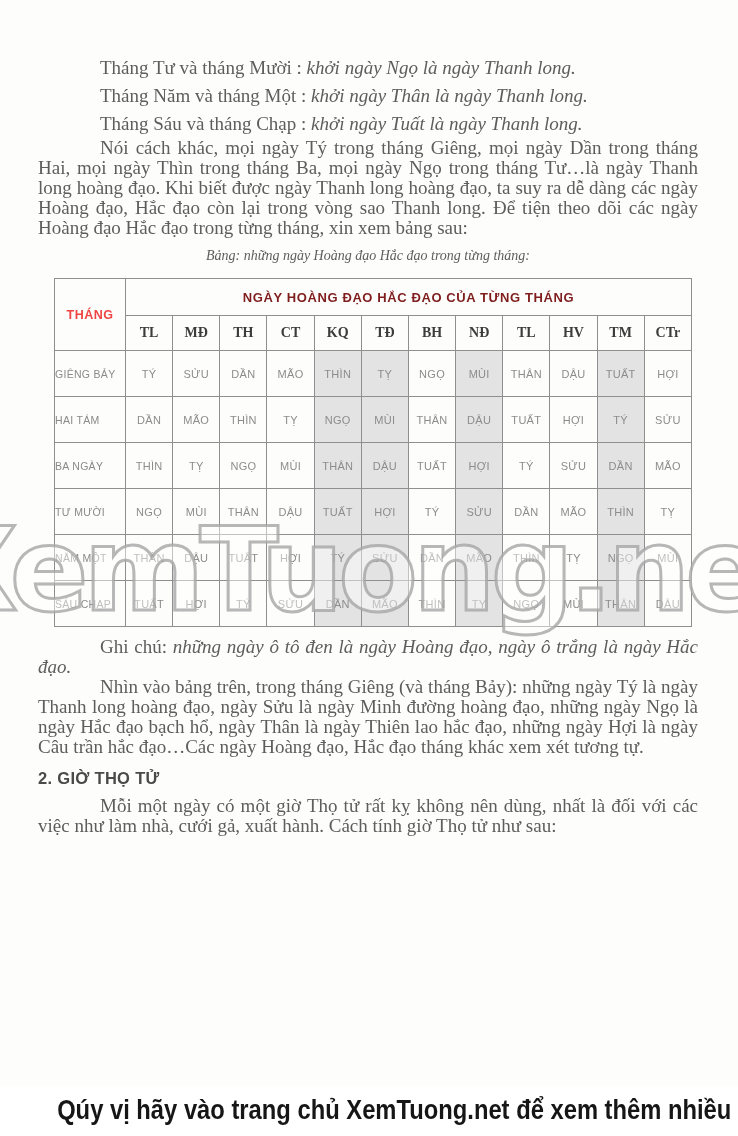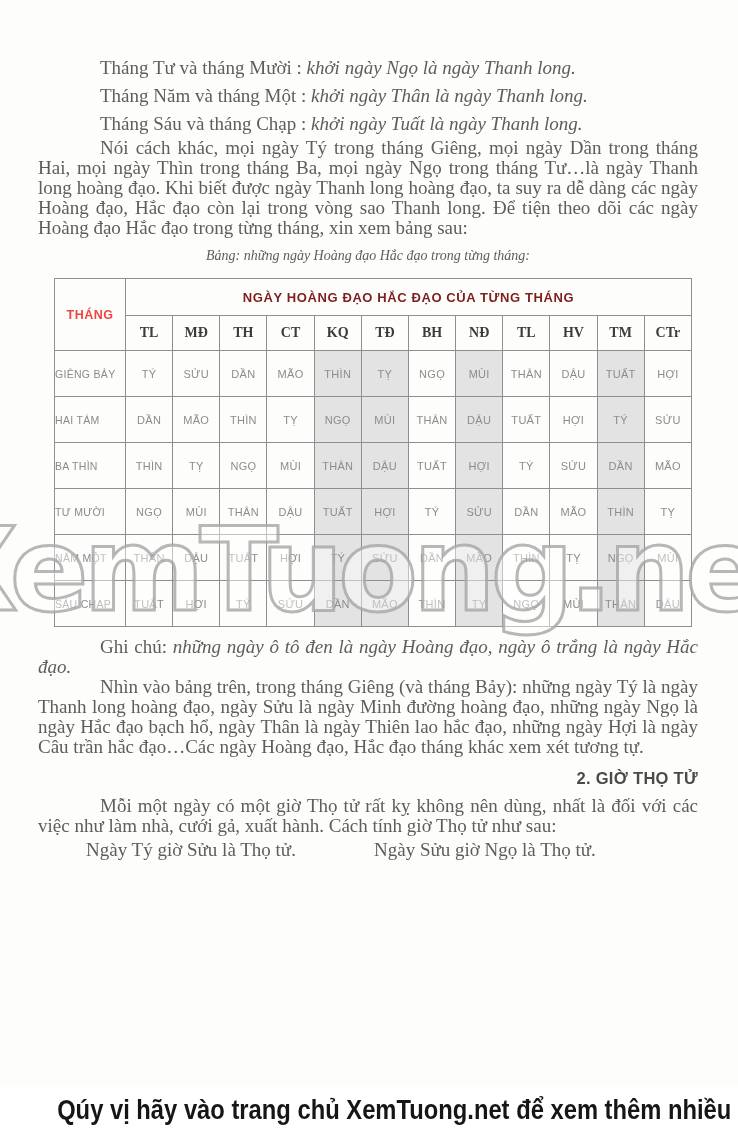--- a/index.html
+++ b/index.html
@@ -69,21 +69,21 @@
     text-align:center;letter-spacing:.3px;
   }
   td.day-cell.shaded{background:#e3e3e3;}
 
   .note{margin-top:10px;}
   .note .it{font-style:italic;}
 
   .section-heading{
     font-family:"Liberation Sans",sans-serif;
     font-weight:bold;font-size:16.5px;color:#4a4a4a;
-    text-align:right;margin:12px 0 8px 0;letter-spacing:.3px;
+    text-align:left;margin:12px 0 8px 0;letter-spacing:.3px;
   }
 
   .tho-tu{margin-left:48px;font-size:19px;line-height:28px;}
   .tho-tu .col-left{display:inline-block;width:288px;}
 
   .page-number{
     position:absolute;left:0;right:0;top:1100px;
     text-align:center;font-size:16px;color:#8a8a8a;
   }
 
@@ -173,21 +173,21 @@
             <td class="day-cell shaded">NGỌ</td>
             <td class="day-cell shaded">MÙI</td>
             <td class="day-cell">THÂN</td>
             <td class="day-cell shaded">DẬU</td>
             <td class="day-cell">TUẤT</td>
             <td class="day-cell">HỢI</td>
             <td class="day-cell shaded">TÝ</td>
             <td class="day-cell">SỬU</td>
           </tr>
           <tr>
-            <td class="month-label">BA THÌN</td>
+            <td class="month-label">BA NGÀY</td>
             <td class="day-cell">THÌN</td>
             <td class="day-cell">TỴ</td>
             <td class="day-cell">NGỌ</td>
             <td class="day-cell">MÙI</td>
             <td class="day-cell shaded">THÂN</td>
             <td class="day-cell shaded">DẬU</td>
             <td class="day-cell">TUẤT</td>
             <td class="day-cell shaded">HỢI</td>
             <td class="day-cell">TÝ</td>
             <td class="day-cell">SỬU</td>
@@ -246,21 +246,20 @@
       <span>Ghi chú: </span><span class="it">những ngày ô tô đen là ngày Hoàng đạo, ngày ô trắng là ngày Hắc đạo.</span>
     </p>
 
     <p class="para">Nhìn vào bảng trên, trong tháng Giêng (và tháng Bảy): những ngày Tý là ngày Thanh long hoàng đạo, ngày Sửu là ngày Minh đường hoàng đạo, những ngày Ngọ là ngày Hắc đạo bạch hổ, ngày Thân là ngày Thiên lao hắc đạo, những ngày Hợi là ngày Câu trần hắc đạo…Các ngày Hoàng đạo, Hắc đạo tháng khác xem xét tương tự.</p>
 
     <div class="section-heading">2. GIỜ THỌ TỬ</div>
 
     <p class="para">Mỗi một ngày có một giờ Thọ tử rất kỵ không nên dùng, nhất là đối với các việc như làm nhà, cưới gả, xuất hành. Cách tính giờ Thọ tử như sau:</p>
 
     <div id="tho-tu-lines">
-        <div class="tho-tu"><span class="col-left">Ngày Tý giờ Sửu là Thọ tử.</span><span>Ngày Sửu giờ Ngọ là Thọ tử.</span></div>
       </div>
 
   </div>
 
   <div class="watermark">XemTuong.net</div>
 
   <div class="page-number">40</div>
 
   <div class="footer-banner">
     <span class="txt">Qúy vị hãy vào trang chủ XemTuong.net để xem thêm nhiều mục hay khác</span>

